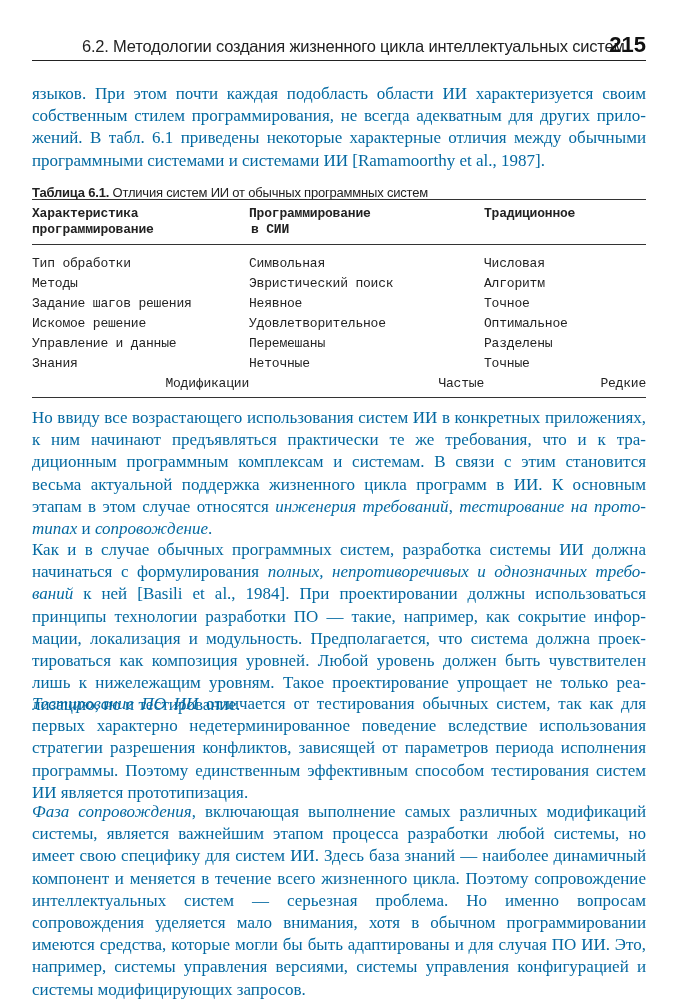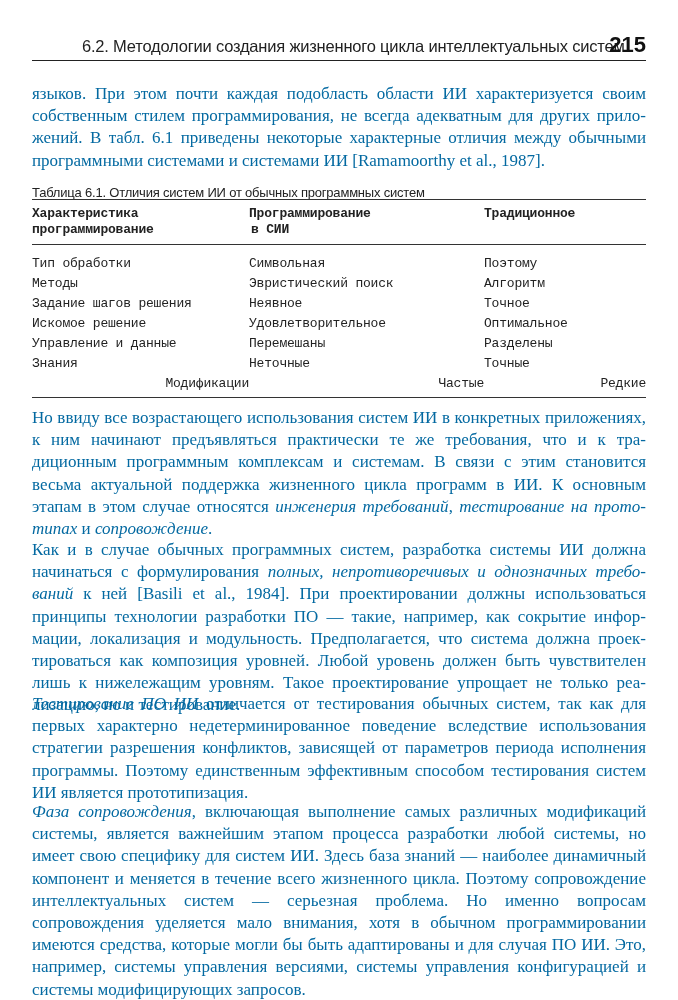--- a/index.html
+++ b/index.html
@@ -67,21 +67,21 @@
     .table-caption {
       position: absolute;
       top: 185px;
       left: 0;
       font-family: "Liberation Sans", sans-serif;
       font-size: 13px;
       color: #222;
       letter-spacing: -0.2px;
     }
     .table-caption .label {
-      font-weight: normal;
+      font-weight: bold;
     }
     .data-table {
       position: absolute;
       top: 199px;
       left: 0;
       width: 614px;
       border-collapse: collapse;
       font-family: Liberation Mono, monospace;
       font-size: 13px;
       color: #222;
@@ -150,21 +150,21 @@
         </th>
         <th class="col3">
           <div>Традиционное</div>
         </th>
       </tr>
     </thead>
     <tbody>
       <tr>
         <td>Тип обработки</td>
         <td>Символьная</td>
-        <td>Поэтому</td>
+        <td>Числовая</td>
       </tr>
       <tr>
         <td>Методы</td>
         <td>Эвристический поиск</td>
         <td>Алгоритм</td>
       </tr>
       <tr>
         <td>Задание шагов решения</td>
         <td>Неявное</td>
         <td>Точное</td>

